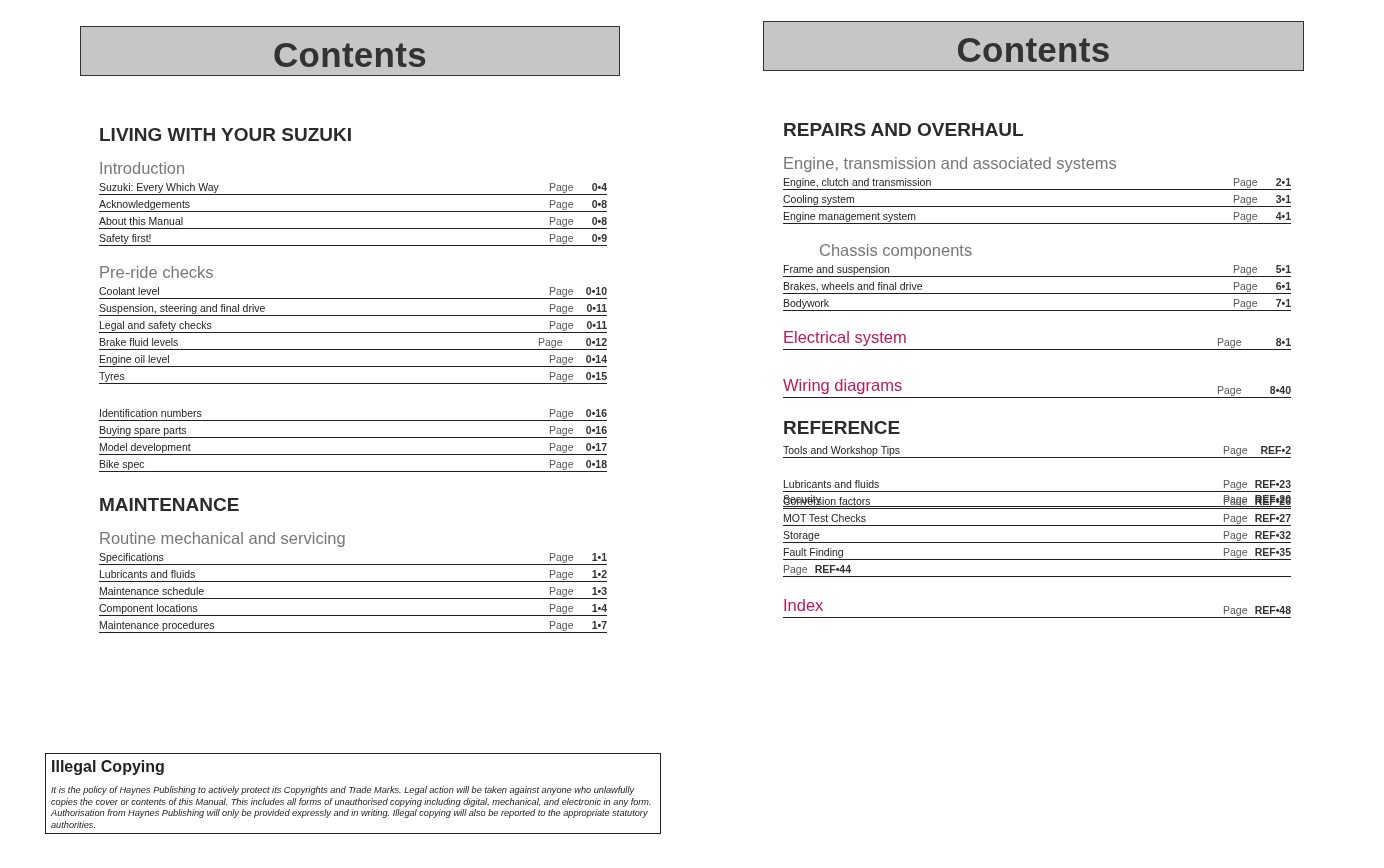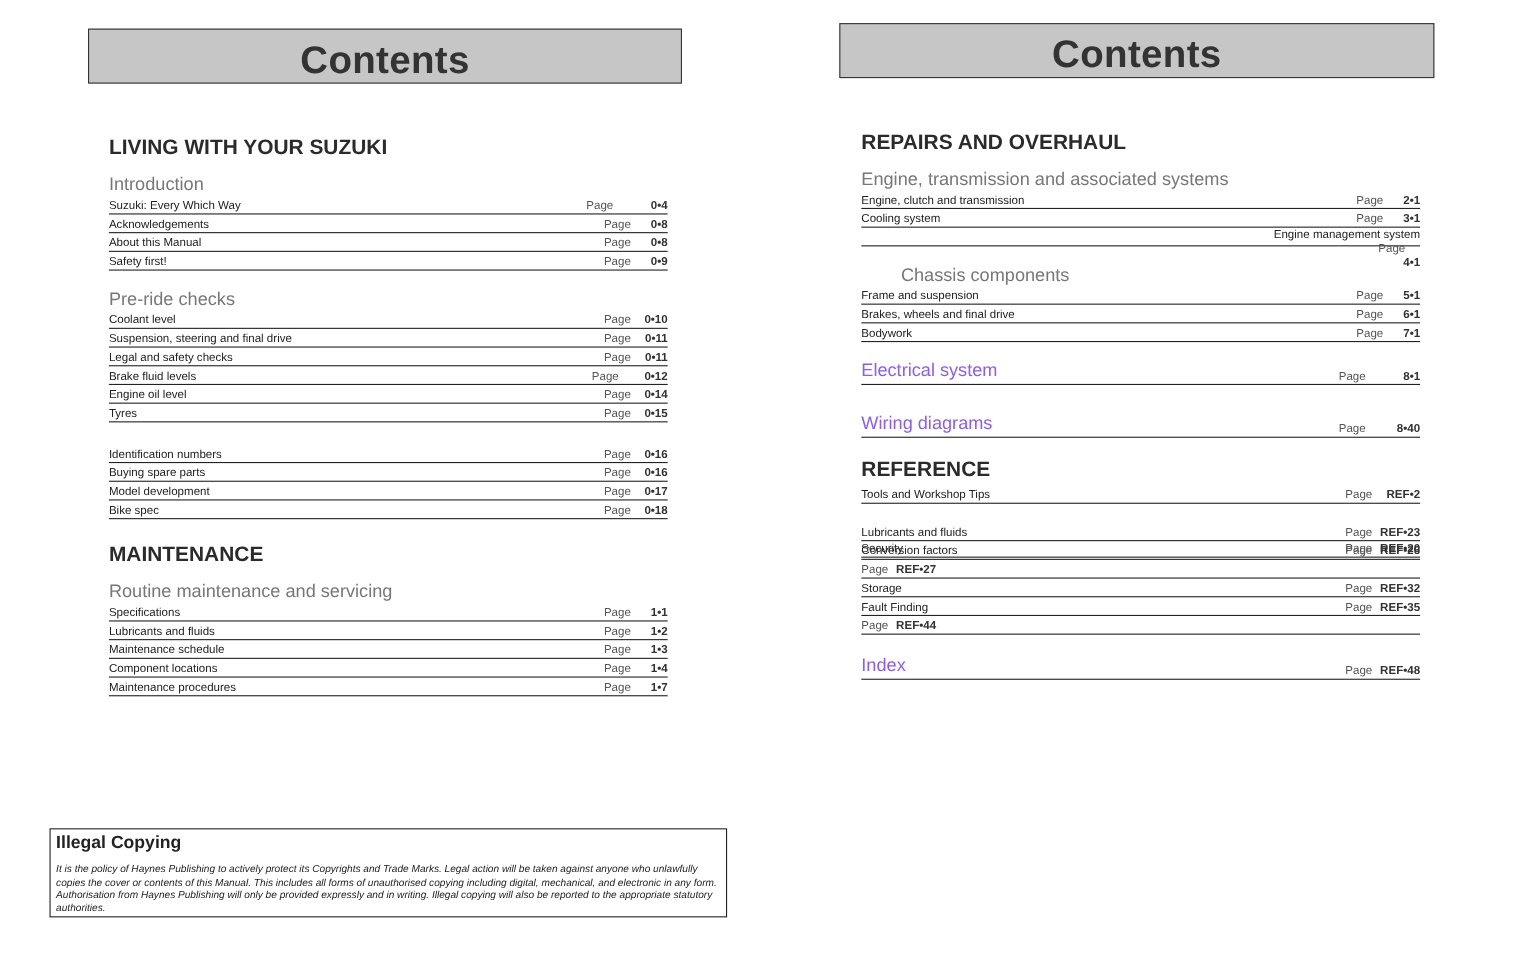--- a/index.html
+++ b/index.html
@@ -11,39 +11,39 @@
   .hdr span { font-weight:bold; font-size:35px; color:#333; letter-spacing:0.3px; }
   .abs { position:absolute; }
   .sec { font-weight:bold; font-size:19px; color:#2b2b2b; white-space:nowrap; }
   .sub { font-size:16.5px; color:#777; white-space:nowrap; }
   .row { position:absolute; height:17px; border-bottom:1.3px solid #222; box-sizing:border-box;
          display:flex; align-items:flex-end; font-size:10.5px; color:#222; }
   .row .lbl { flex:1; white-space:nowrap; padding-bottom:1px; }
   .row .pg { color:#555; padding-bottom:1px; }
   .row .num { font-weight:bold; color:#333; text-align:right; padding-bottom:1px; }
   .row.big { height:22px; }
-  .row.big .lbl { font-size:16.5px; color:#8b5cf6; padding-bottom:2px; }
+  .row.big .lbl { font-size:16.5px; color:#be185d; padding-bottom:2px; }
   .legal { position:absolute; left:45px; top:753px; width:616px; height:81px; border:1px solid #222;
            box-sizing:border-box; padding:4px 5px; }
   .legal .t { font-weight:bold; font-size:16px; color:#222; }
   .legal .b { font-style:italic; font-size:9.2px; line-height:11.5px; color:#222; margin-top:9px; }
 </style>
 </head>
 <body>
 
 <div class="page">
   <div class="hdr" style="left:80px;top:26px;width:540px;height:50px;">
     <span>Contents</span>
   </div>
 
   <div class="abs sec" style="left:99px;top:124px;">LIVING WITH YOUR SUZUKI</div>
   <div class="abs sub" style="left:99px;top:159px;">Introduction</div>
 
   <div id="L-intro">
-      <div class="row" style="left: 99px; top: 178px; width: 508px; gap: 16px;">
+      <div class="row" style="left: 99px; top: 178px; width: 508px;">
         <span class="lbl">Suzuki:  Every Which Way</span>
         <span class="pg" style="width:38px">Page</span>
         <span class="num" style="width:20px">0•4</span>
       </div>
       <div class="row" style="left: 99px; top: 195px; width: 508px;">
         <span class="lbl">Acknowledgements</span>
         <span class="pg" style="width:38px">Page</span>
         <span class="num" style="width:20px">0•8</span>
       </div>
       <div class="row" style="left: 99px; top: 212px; width: 508px;">
@@ -108,21 +108,21 @@
         <span class="num" style="width:24px">0•17</span>
       </div>
       <div class="row" style="left: 99px; top: 455px; width: 508px;">
         <span class="lbl">Bike spec</span>
         <span class="pg" style="width:34px">Page</span>
         <span class="num" style="width:24px">0•18</span>
       </div>
     </div>
 
   <div class="abs sec" style="left:99px;top:494px;">MAINTENANCE</div>
-  <div class="abs sub" style="left:99px;top:529px;">Routine maintenance and servicing</div>
+  <div class="abs sub" style="left:99px;top:529px;">Routine mechanical and servicing</div>
   <div id="L-routine">
       <div class="row" style="left: 99px; top: 548px; width: 508px;">
         <span class="lbl">Specifications</span>
         <span class="pg" style="width:38px">Page</span>
         <span class="num" style="width:20px">1•1</span>
       </div>
       <div class="row" style="left: 99px; top: 565px; width: 508px;">
         <span class="lbl">Lubricants and fluids</span>
         <span class="pg" style="width:38px">Page</span>
         <span class="num" style="width:20px">1•2</span>
@@ -161,21 +161,21 @@
       <div class="row" style="left: 783px; top: 173px; width: 508px;">
         <span class="lbl">Engine, clutch and transmission</span>
         <span class="pg" style="width:38px">Page</span>
         <span class="num" style="width:20px">2•1</span>
       </div>
       <div class="row" style="left: 783px; top: 190px; width: 508px;">
         <span class="lbl">Cooling system</span>
         <span class="pg" style="width:38px">Page</span>
         <span class="num" style="width:20px">3•1</span>
       </div>
-      <div class="row" style="left: 783px; top: 207px; width: 508px; flex-direction: column;">
+      <div class="row" style="left: 783px; top: 207px; width: 508px;">
         <span class="lbl">Engine management system</span>
         <span class="pg" style="width:38px">Page</span>
         <span class="num" style="width:20px">4•1</span>
       </div>
     </div>
 
   <div class="abs sub" style="left:783px;top:241px;margin-left:36px;">Chassis components</div>
   <div id="R-chassis">
       <div class="row" style="left: 783px; top: 260px; width: 508px;">
         <span class="lbl">Frame and suspension</span>
@@ -221,20 +221,21 @@
         <span class="lbl">Lubricants and fluids</span>
         <span class="pg" style="width:28px">Page</span>
         <span class="num" style="width:40px">REF•23</span>
       </div>
       <div class="row" style="left: 783px; top: 492px; width: 508px;">
         <span class="lbl">Conversion factors</span>
         <span class="pg" style="width:28px">Page</span>
         <span class="num" style="width:40px">REF•26</span>
       </div>
       <div class="row" style="left: 783px; top: 509px; width: 508px;">
+        <span class="lbl">MOT Test Checks</span>
         <span class="pg" style="width:28px">Page</span>
         <span class="num" style="width:40px">REF•27</span>
       </div>
       <div class="row" style="left: 783px; top: 526px; width: 508px;">
         <span class="lbl">Storage</span>
         <span class="pg" style="width:28px">Page</span>
         <span class="num" style="width:40px">REF•32</span>
       </div>
       <div class="row" style="left: 783px; top: 543px; width: 508px;">
         <span class="lbl">Fault Finding</span>

